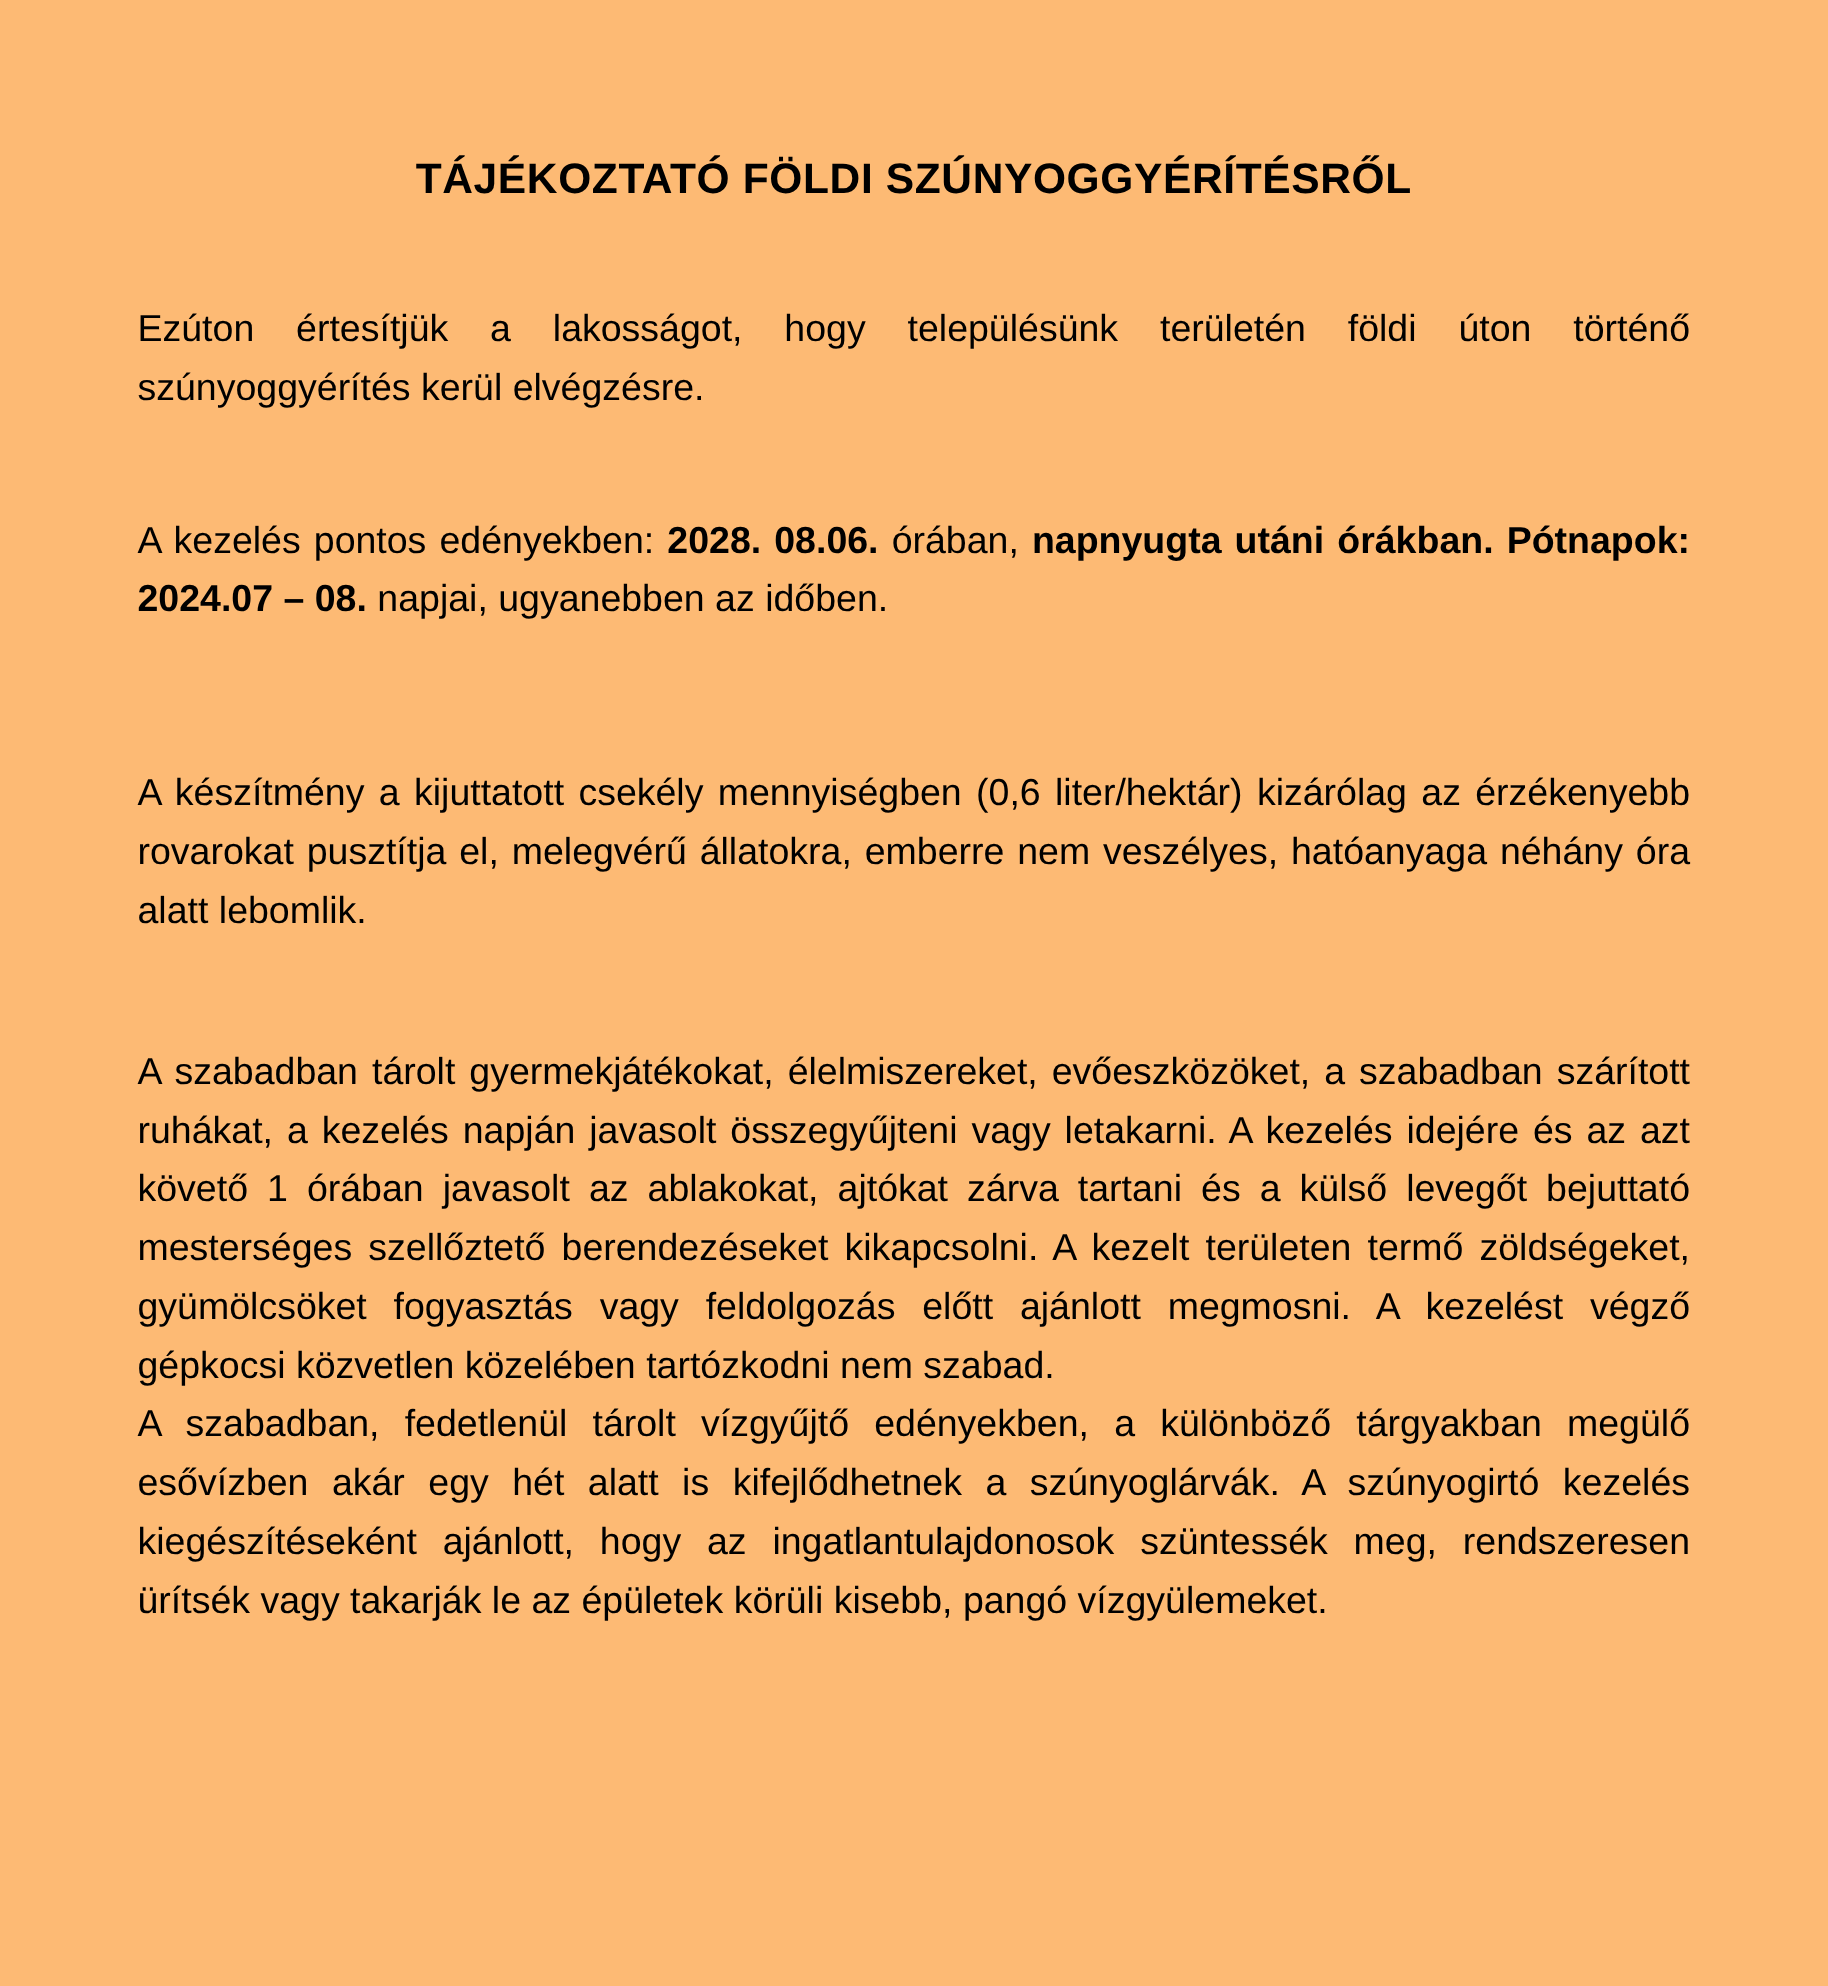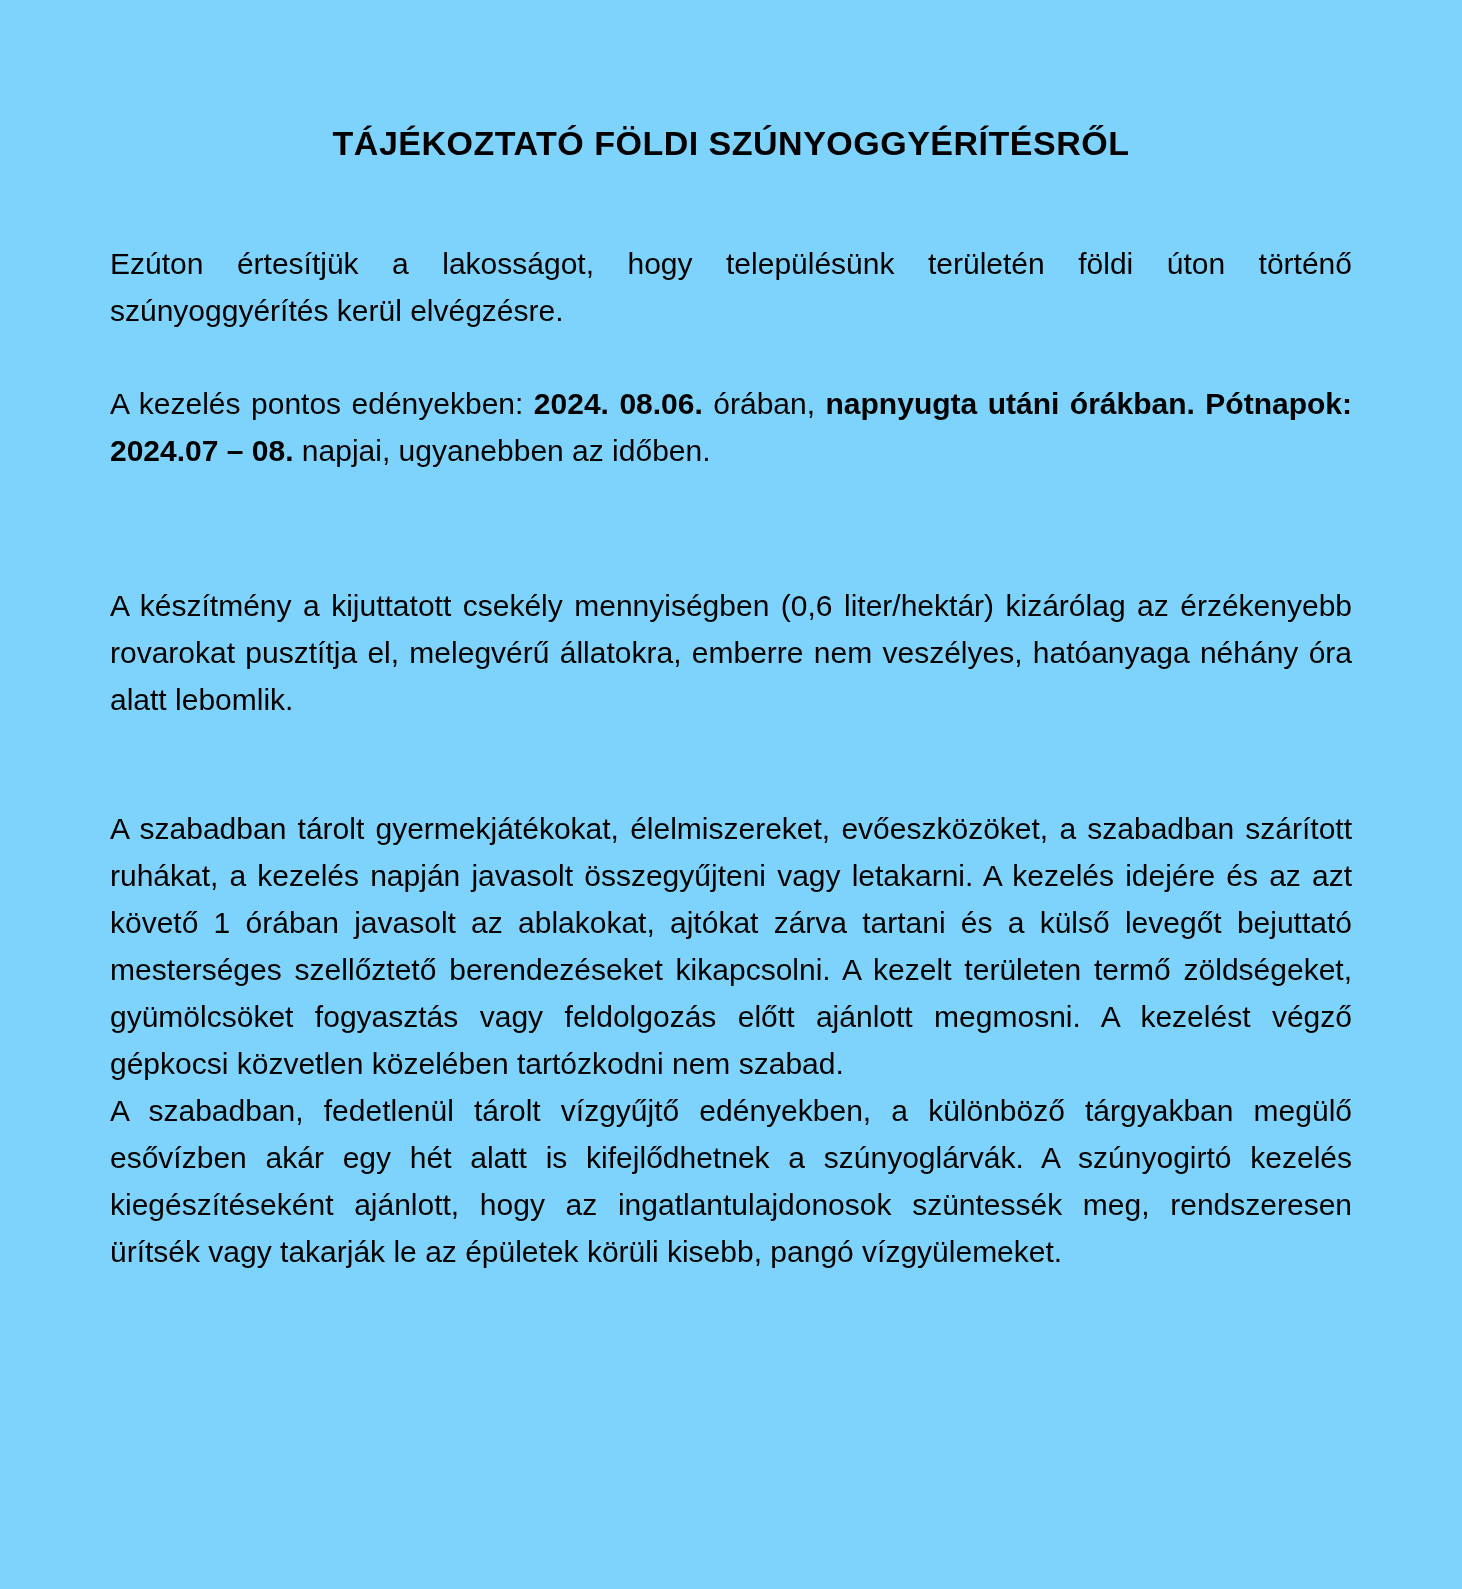--- a/index.html
+++ b/index.html
@@ -27,35 +27,35 @@
     line-height: 50px;
     margin: 0 0 72px 0;
     letter-spacing: 0.5px;
   }
   p.doc-para {
     font-size: 30px;
     line-height: 47px;
     text-align: justify;
     margin: 0;
   }
-  p.gap-small   { margin-bottom: 46px; }
+  p.gap-small   { margin-bottom: 75px; }
   p.gap-large   { margin-bottom: 108px; }
   p.gap-medium  { margin-bottom: 82px; }
   p.doc-para b  { font-weight: bold; }
 </style>
 </head>
 <body>
 
-<div class="page" style="background: #7dd3fc; color: rgb(0, 0, 0);">
+<div class="page" style="background: #fdba74; color: rgb(0, 0, 0);">
 
   <h1 class="doc-title">TÁJÉKOZTATÓ FÖLDI SZÚNYOGGYÉRÍTÉSRŐL</h1>
 
   <p class="doc-para gap-small">Ezúton értesítjük a lakosságot, hogy településünk területén földi úton történő szúnyoggyérítés kerül elvégzésre.</p>
 
-  <p class="doc-para gap-large"><span>A kezelés pontos edényekben: </span><b>2024. 08.06.</b><span> órában, </span><b>napnyugta utáni órákban. Pótnapok: 2024.07 – 08.</b><span> napjai, ugyanebben az időben.</span></p>
+  <p class="doc-para gap-large"><span>A kezelés pontos edényekben: </span><b>2028. 08.06.</b><span> órában, </span><b>napnyugta utáni órákban. Pótnapok: 2024.07 – 08.</b><span> napjai, ugyanebben az időben.</span></p>
 
 
   <p class="doc-para gap-medium">A készítmény a kijuttatott csekély mennyiségben (0,6 liter/hektár) kizárólag az érzékenyebb rovarokat pusztítja el, melegvérű állatokra, emberre nem veszélyes, hatóanyaga néhány óra alatt lebomlik.</p>
 
 
   <p class="doc-para">A szabadban tárolt gyermekjátékokat, élelmiszereket, evőeszközöket, a szabadban szárított ruhákat, a kezelés napján javasolt összegyűjteni vagy letakarni. A kezelés idejére és az azt követő 1 órában javasolt az ablakokat, ajtókat zárva tartani és a külső levegőt bejuttató mesterséges szellőztető berendezéseket kikapcsolni. A kezelt területen termő zöldségeket, gyümölcsöket fogyasztás vagy feldolgozás előtt ajánlott megmosni. A kezelést végző gépkocsi közvetlen közelében tartózkodni nem szabad.</p>
 
   <p class="doc-para">A szabadban, fedetlenül tárolt vízgyűjtő edényekben, a különböző tárgyakban megülő esővízben akár egy hét alatt is kifejlődhetnek a szúnyoglárvák. A szúnyogirtó kezelés kiegészítéseként ajánlott, hogy az ingatlantulajdonosok szüntessék meg, rendszeresen ürítsék vagy takarják le az épületek körüli kisebb, pangó vízgyülemeket.</p>
 
 </div>

